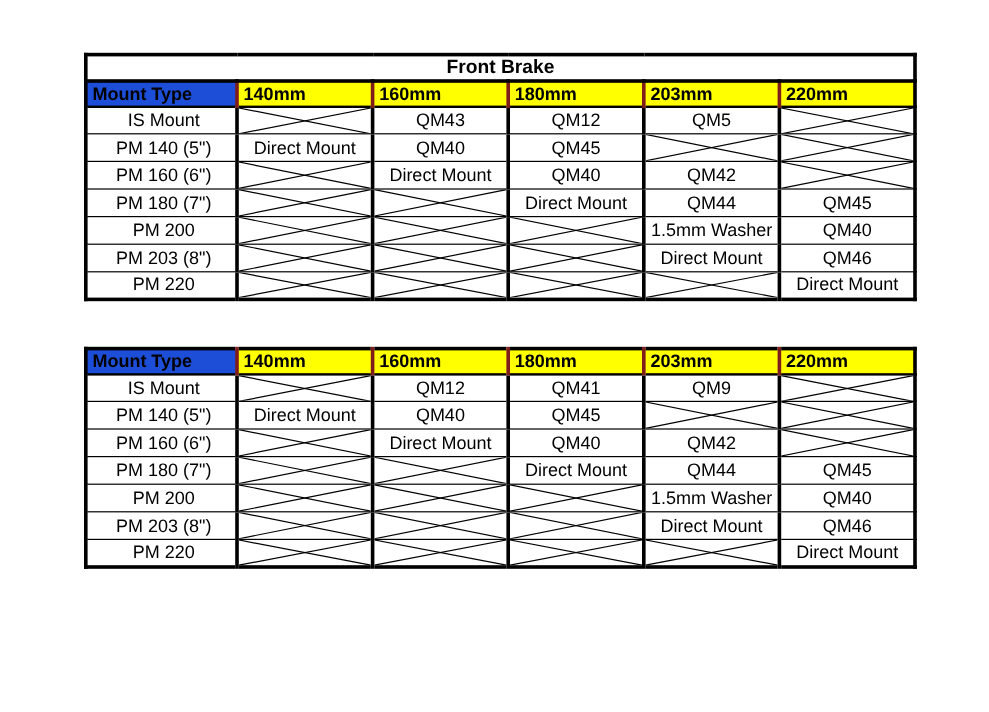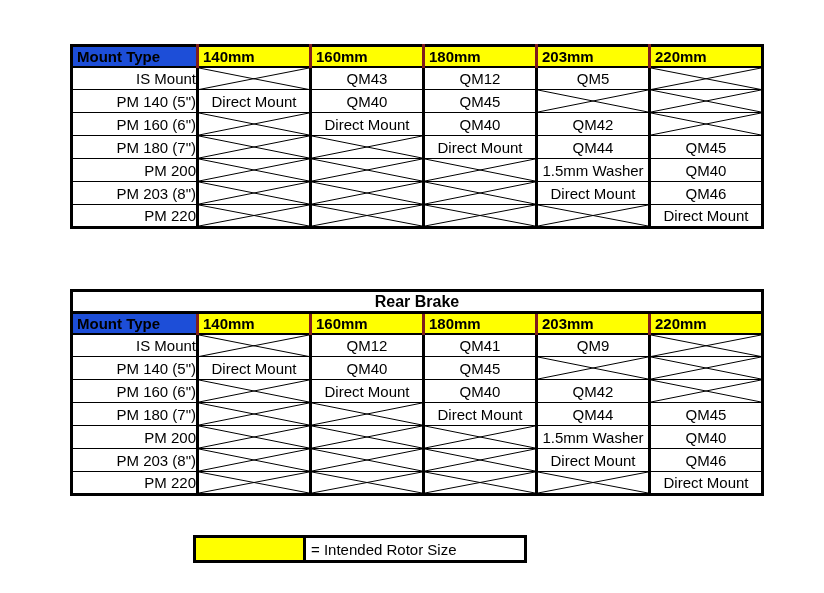--- a/index.html
+++ b/index.html
@@ -51,21 +51,21 @@
   tbody td {
     border-top: 1px solid #000;
     border-left: 3px solid #000;
     height: 23px;
     font-size: 15px;
     padding: 0;
     vertical-align: middle;
   }
   tbody td.rowlabel {
     border-left: none;
-    text-align: right;
+    text-align: center;
     padding-left: 4px;
   }
   tbody td.val {
     text-align: center;
     position: relative;
   }
   svg.cross {
     position: absolute;
     left: 0; top: 0;
     width: 100%; height: 100%;
@@ -98,20 +98,192 @@
     padding-left: 5px;
     font-size: 15px;
   }
 </style>
 </head>
 <body>
 
 <div class="page">
 
   <table class="brake" id="front-brake-table">
+    <colgroup>
+      <col class="c-label">
+        <col class="c-size">
+        <col class="c-size">
+        <col class="c-size">
+        <col class="c-size">
+        <col class="c-size">
+    </colgroup>
+    <thead>
+      <tr class="title-row">
+        <th colspan="6">Front Brake</th>
+      </tr>
+      <tr class="header-row">
+        <th class="corner">Mount Type</th>
+        <th class="size">140mm</th>
+        <th class="size">160mm</th>
+        <th class="size">180mm</th>
+        <th class="size">203mm</th>
+        <th class="size">220mm</th>
+      </tr>
+    </thead>
+    <tbody>
+        <tr>
+          <td class="rowlabel">IS Mount</td>
+          <td class="val">
+            <svg class="cross" viewBox="0 0 10 10" preserveAspectRatio="none">
+              <line x1="0" y1="0" x2="10" y2="10"></line>
+              <line x1="0" y1="10" x2="10" y2="0"></line>
+            </svg>
+          </td>
+          <td class="val">QM43</td>
+          <td class="val">QM12</td>
+          <td class="val">QM5</td>
+          <td class="val">
+            <svg class="cross" viewBox="0 0 10 10" preserveAspectRatio="none">
+              <line x1="0" y1="0" x2="10" y2="10"></line>
+              <line x1="0" y1="10" x2="10" y2="0"></line>
+            </svg>
+          </td>
+        </tr>
+        <tr>
+          <td class="rowlabel">PM 140 (5")</td>
+          <td class="val">Direct Mount</td>
+          <td class="val">QM40</td>
+          <td class="val">QM45</td>
+          <td class="val">
+            <svg class="cross" viewBox="0 0 10 10" preserveAspectRatio="none">
+              <line x1="0" y1="0" x2="10" y2="10"></line>
+              <line x1="0" y1="10" x2="10" y2="0"></line>
+            </svg>
+          </td>
+          <td class="val">
+            <svg class="cross" viewBox="0 0 10 10" preserveAspectRatio="none">
+              <line x1="0" y1="0" x2="10" y2="10"></line>
+              <line x1="0" y1="10" x2="10" y2="0"></line>
+            </svg>
+          </td>
+        </tr>
+        <tr>
+          <td class="rowlabel">PM 160 (6")</td>
+          <td class="val">
+            <svg class="cross" viewBox="0 0 10 10" preserveAspectRatio="none">
+              <line x1="0" y1="0" x2="10" y2="10"></line>
+              <line x1="0" y1="10" x2="10" y2="0"></line>
+            </svg>
+          </td>
+          <td class="val">Direct Mount</td>
+          <td class="val">QM40</td>
+          <td class="val">QM42</td>
+          <td class="val">
+            <svg class="cross" viewBox="0 0 10 10" preserveAspectRatio="none">
+              <line x1="0" y1="0" x2="10" y2="10"></line>
+              <line x1="0" y1="10" x2="10" y2="0"></line>
+            </svg>
+          </td>
+        </tr>
+        <tr>
+          <td class="rowlabel">PM 180 (7")</td>
+          <td class="val">
+            <svg class="cross" viewBox="0 0 10 10" preserveAspectRatio="none">
+              <line x1="0" y1="0" x2="10" y2="10"></line>
+              <line x1="0" y1="10" x2="10" y2="0"></line>
+            </svg>
+          </td>
+          <td class="val">
+            <svg class="cross" viewBox="0 0 10 10" preserveAspectRatio="none">
+              <line x1="0" y1="0" x2="10" y2="10"></line>
+              <line x1="0" y1="10" x2="10" y2="0"></line>
+            </svg>
+          </td>
+          <td class="val">Direct Mount</td>
+          <td class="val">QM44</td>
+          <td class="val">QM45</td>
+        </tr>
+        <tr>
+          <td class="rowlabel">PM 200</td>
+          <td class="val">
+            <svg class="cross" viewBox="0 0 10 10" preserveAspectRatio="none">
+              <line x1="0" y1="0" x2="10" y2="10"></line>
+              <line x1="0" y1="10" x2="10" y2="0"></line>
+            </svg>
+          </td>
+          <td class="val">
+            <svg class="cross" viewBox="0 0 10 10" preserveAspectRatio="none">
+              <line x1="0" y1="0" x2="10" y2="10"></line>
+              <line x1="0" y1="10" x2="10" y2="0"></line>
+            </svg>
+          </td>
+          <td class="val">
+            <svg class="cross" viewBox="0 0 10 10" preserveAspectRatio="none">
+              <line x1="0" y1="0" x2="10" y2="10"></line>
+              <line x1="0" y1="10" x2="10" y2="0"></line>
+            </svg>
+          </td>
+          <td class="val">1.5mm Washer</td>
+          <td class="val">QM40</td>
+        </tr>
+        <tr>
+          <td class="rowlabel">PM 203 (8")</td>
+          <td class="val">
+            <svg class="cross" viewBox="0 0 10 10" preserveAspectRatio="none">
+              <line x1="0" y1="0" x2="10" y2="10"></line>
+              <line x1="0" y1="10" x2="10" y2="0"></line>
+            </svg>
+          </td>
+          <td class="val">
+            <svg class="cross" viewBox="0 0 10 10" preserveAspectRatio="none">
+              <line x1="0" y1="0" x2="10" y2="10"></line>
+              <line x1="0" y1="10" x2="10" y2="0"></line>
+            </svg>
+          </td>
+          <td class="val">
+            <svg class="cross" viewBox="0 0 10 10" preserveAspectRatio="none">
+              <line x1="0" y1="0" x2="10" y2="10"></line>
+              <line x1="0" y1="10" x2="10" y2="0"></line>
+            </svg>
+          </td>
+          <td class="val">Direct Mount</td>
+          <td class="val">QM46</td>
+        </tr>
+        <tr>
+          <td class="rowlabel">PM 220</td>
+          <td class="val">
+            <svg class="cross" viewBox="0 0 10 10" preserveAspectRatio="none">
+              <line x1="0" y1="0" x2="10" y2="10"></line>
+              <line x1="0" y1="10" x2="10" y2="0"></line>
+            </svg>
+          </td>
+          <td class="val">
+            <svg class="cross" viewBox="0 0 10 10" preserveAspectRatio="none">
+              <line x1="0" y1="0" x2="10" y2="10"></line>
+              <line x1="0" y1="10" x2="10" y2="0"></line>
+            </svg>
+          </td>
+          <td class="val">
+            <svg class="cross" viewBox="0 0 10 10" preserveAspectRatio="none">
+              <line x1="0" y1="0" x2="10" y2="10"></line>
+              <line x1="0" y1="10" x2="10" y2="0"></line>
+            </svg>
+          </td>
+          <td class="val">
+            <svg class="cross" viewBox="0 0 10 10" preserveAspectRatio="none">
+              <line x1="0" y1="0" x2="10" y2="10"></line>
+              <line x1="0" y1="10" x2="10" y2="0"></line>
+            </svg>
+          </td>
+          <td class="val">Direct Mount</td>
+        </tr>
+      </tbody>
+  </table>
+
+  <table class="brake" id="rear-brake-table">
     <colgroup>
       <col class="c-label">
         <col class="c-size">
         <col class="c-size">
         <col class="c-size">
         <col class="c-size">
         <col class="c-size">
     </colgroup>
     <thead>
       <tr class="header-row">
@@ -125,192 +297,20 @@
     </thead>
     <tbody>
         <tr>
           <td class="rowlabel">IS Mount</td>
           <td class="val">
             <svg class="cross" viewBox="0 0 10 10" preserveAspectRatio="none">
               <line x1="0" y1="0" x2="10" y2="10"></line>
               <line x1="0" y1="10" x2="10" y2="0"></line>
             </svg>
           </td>
-          <td class="val">QM43</td>
-          <td class="val">QM12</td>
-          <td class="val">QM5</td>
-          <td class="val">
-            <svg class="cross" viewBox="0 0 10 10" preserveAspectRatio="none">
-              <line x1="0" y1="0" x2="10" y2="10"></line>
-              <line x1="0" y1="10" x2="10" y2="0"></line>
-            </svg>
-          </td>
-        </tr>
-        <tr>
-          <td class="rowlabel">PM 140 (5")</td>
-          <td class="val">Direct Mount</td>
-          <td class="val">QM40</td>
-          <td class="val">QM45</td>
-          <td class="val">
-            <svg class="cross" viewBox="0 0 10 10" preserveAspectRatio="none">
-              <line x1="0" y1="0" x2="10" y2="10"></line>
-              <line x1="0" y1="10" x2="10" y2="0"></line>
-            </svg>
-          </td>
-          <td class="val">
-            <svg class="cross" viewBox="0 0 10 10" preserveAspectRatio="none">
-              <line x1="0" y1="0" x2="10" y2="10"></line>
-              <line x1="0" y1="10" x2="10" y2="0"></line>
-            </svg>
-          </td>
-        </tr>
-        <tr>
-          <td class="rowlabel">PM 160 (6")</td>
-          <td class="val">
-            <svg class="cross" viewBox="0 0 10 10" preserveAspectRatio="none">
-              <line x1="0" y1="0" x2="10" y2="10"></line>
-              <line x1="0" y1="10" x2="10" y2="0"></line>
-            </svg>
-          </td>
-          <td class="val">Direct Mount</td>
-          <td class="val">QM40</td>
-          <td class="val">QM42</td>
-          <td class="val">
-            <svg class="cross" viewBox="0 0 10 10" preserveAspectRatio="none">
-              <line x1="0" y1="0" x2="10" y2="10"></line>
-              <line x1="0" y1="10" x2="10" y2="0"></line>
-            </svg>
-          </td>
-        </tr>
-        <tr>
-          <td class="rowlabel">PM 180 (7")</td>
-          <td class="val">
-            <svg class="cross" viewBox="0 0 10 10" preserveAspectRatio="none">
-              <line x1="0" y1="0" x2="10" y2="10"></line>
-              <line x1="0" y1="10" x2="10" y2="0"></line>
-            </svg>
-          </td>
-          <td class="val">
-            <svg class="cross" viewBox="0 0 10 10" preserveAspectRatio="none">
-              <line x1="0" y1="0" x2="10" y2="10"></line>
-              <line x1="0" y1="10" x2="10" y2="0"></line>
-            </svg>
-          </td>
-          <td class="val">Direct Mount</td>
-          <td class="val">QM44</td>
-          <td class="val">QM45</td>
-        </tr>
-        <tr>
-          <td class="rowlabel">PM 200</td>
-          <td class="val">
-            <svg class="cross" viewBox="0 0 10 10" preserveAspectRatio="none">
-              <line x1="0" y1="0" x2="10" y2="10"></line>
-              <line x1="0" y1="10" x2="10" y2="0"></line>
-            </svg>
-          </td>
-          <td class="val">
-            <svg class="cross" viewBox="0 0 10 10" preserveAspectRatio="none">
-              <line x1="0" y1="0" x2="10" y2="10"></line>
-              <line x1="0" y1="10" x2="10" y2="0"></line>
-            </svg>
-          </td>
-          <td class="val">
-            <svg class="cross" viewBox="0 0 10 10" preserveAspectRatio="none">
-              <line x1="0" y1="0" x2="10" y2="10"></line>
-              <line x1="0" y1="10" x2="10" y2="0"></line>
-            </svg>
-          </td>
-          <td class="val">1.5mm Washer</td>
-          <td class="val">QM40</td>
-        </tr>
-        <tr>
-          <td class="rowlabel">PM 203 (8")</td>
-          <td class="val">
-            <svg class="cross" viewBox="0 0 10 10" preserveAspectRatio="none">
-              <line x1="0" y1="0" x2="10" y2="10"></line>
-              <line x1="0" y1="10" x2="10" y2="0"></line>
-            </svg>
-          </td>
-          <td class="val">
-            <svg class="cross" viewBox="0 0 10 10" preserveAspectRatio="none">
-              <line x1="0" y1="0" x2="10" y2="10"></line>
-              <line x1="0" y1="10" x2="10" y2="0"></line>
-            </svg>
-          </td>
-          <td class="val">
-            <svg class="cross" viewBox="0 0 10 10" preserveAspectRatio="none">
-              <line x1="0" y1="0" x2="10" y2="10"></line>
-              <line x1="0" y1="10" x2="10" y2="0"></line>
-            </svg>
-          </td>
-          <td class="val">Direct Mount</td>
-          <td class="val">QM46</td>
-        </tr>
-        <tr>
-          <td class="rowlabel">PM 220</td>
-          <td class="val">
-            <svg class="cross" viewBox="0 0 10 10" preserveAspectRatio="none">
-              <line x1="0" y1="0" x2="10" y2="10"></line>
-              <line x1="0" y1="10" x2="10" y2="0"></line>
-            </svg>
-          </td>
-          <td class="val">
-            <svg class="cross" viewBox="0 0 10 10" preserveAspectRatio="none">
-              <line x1="0" y1="0" x2="10" y2="10"></line>
-              <line x1="0" y1="10" x2="10" y2="0"></line>
-            </svg>
-          </td>
-          <td class="val">
-            <svg class="cross" viewBox="0 0 10 10" preserveAspectRatio="none">
-              <line x1="0" y1="0" x2="10" y2="10"></line>
-              <line x1="0" y1="10" x2="10" y2="0"></line>
-            </svg>
-          </td>
-          <td class="val">
-            <svg class="cross" viewBox="0 0 10 10" preserveAspectRatio="none">
-              <line x1="0" y1="0" x2="10" y2="10"></line>
-              <line x1="0" y1="10" x2="10" y2="0"></line>
-            </svg>
-          </td>
-          <td class="val">Direct Mount</td>
-        </tr>
-      </tbody>
-  </table>
-
-  <table class="brake" id="rear-brake-table">
-    <colgroup>
-      <col class="c-label">
-        <col class="c-size">
-        <col class="c-size">
-        <col class="c-size">
-        <col class="c-size">
-        <col class="c-size">
-    </colgroup>
-    <thead>
-      <tr class="title-row">
-        <th colspan="6">Rear Brake</th>
-      </tr>
-      <tr class="header-row">
-        <th class="corner">Mount Type</th>
-        <th class="size">140mm</th>
-        <th class="size">160mm</th>
-        <th class="size">180mm</th>
-        <th class="size">203mm</th>
-        <th class="size">220mm</th>
-      </tr>
-    </thead>
-    <tbody>
-        <tr>
-          <td class="rowlabel">IS Mount</td>
-          <td class="val">
-            <svg class="cross" viewBox="0 0 10 10" preserveAspectRatio="none">
-              <line x1="0" y1="0" x2="10" y2="10"></line>
-              <line x1="0" y1="10" x2="10" y2="0"></line>
-            </svg>
-          </td>
           <td class="val">QM12</td>
           <td class="val">QM41</td>
           <td class="val">QM9</td>
           <td class="val">
             <svg class="cross" viewBox="0 0 10 10" preserveAspectRatio="none">
               <line x1="0" y1="0" x2="10" y2="10"></line>
               <line x1="0" y1="10" x2="10" y2="0"></line>
             </svg>
           </td>
         </tr>
@@ -438,18 +438,14 @@
             <svg class="cross" viewBox="0 0 10 10" preserveAspectRatio="none">
               <line x1="0" y1="0" x2="10" y2="10"></line>
               <line x1="0" y1="10" x2="10" y2="0"></line>
             </svg>
           </td>
           <td class="val">Direct Mount</td>
         </tr>
       </tbody>
   </table>
 
-  <div class="legend">
-    <div class="legend-swatch"></div>
-    <div class="legend-label">= Intended Rotor Size</div>
-  </div>
 
 </div>
 
 </body></html>

